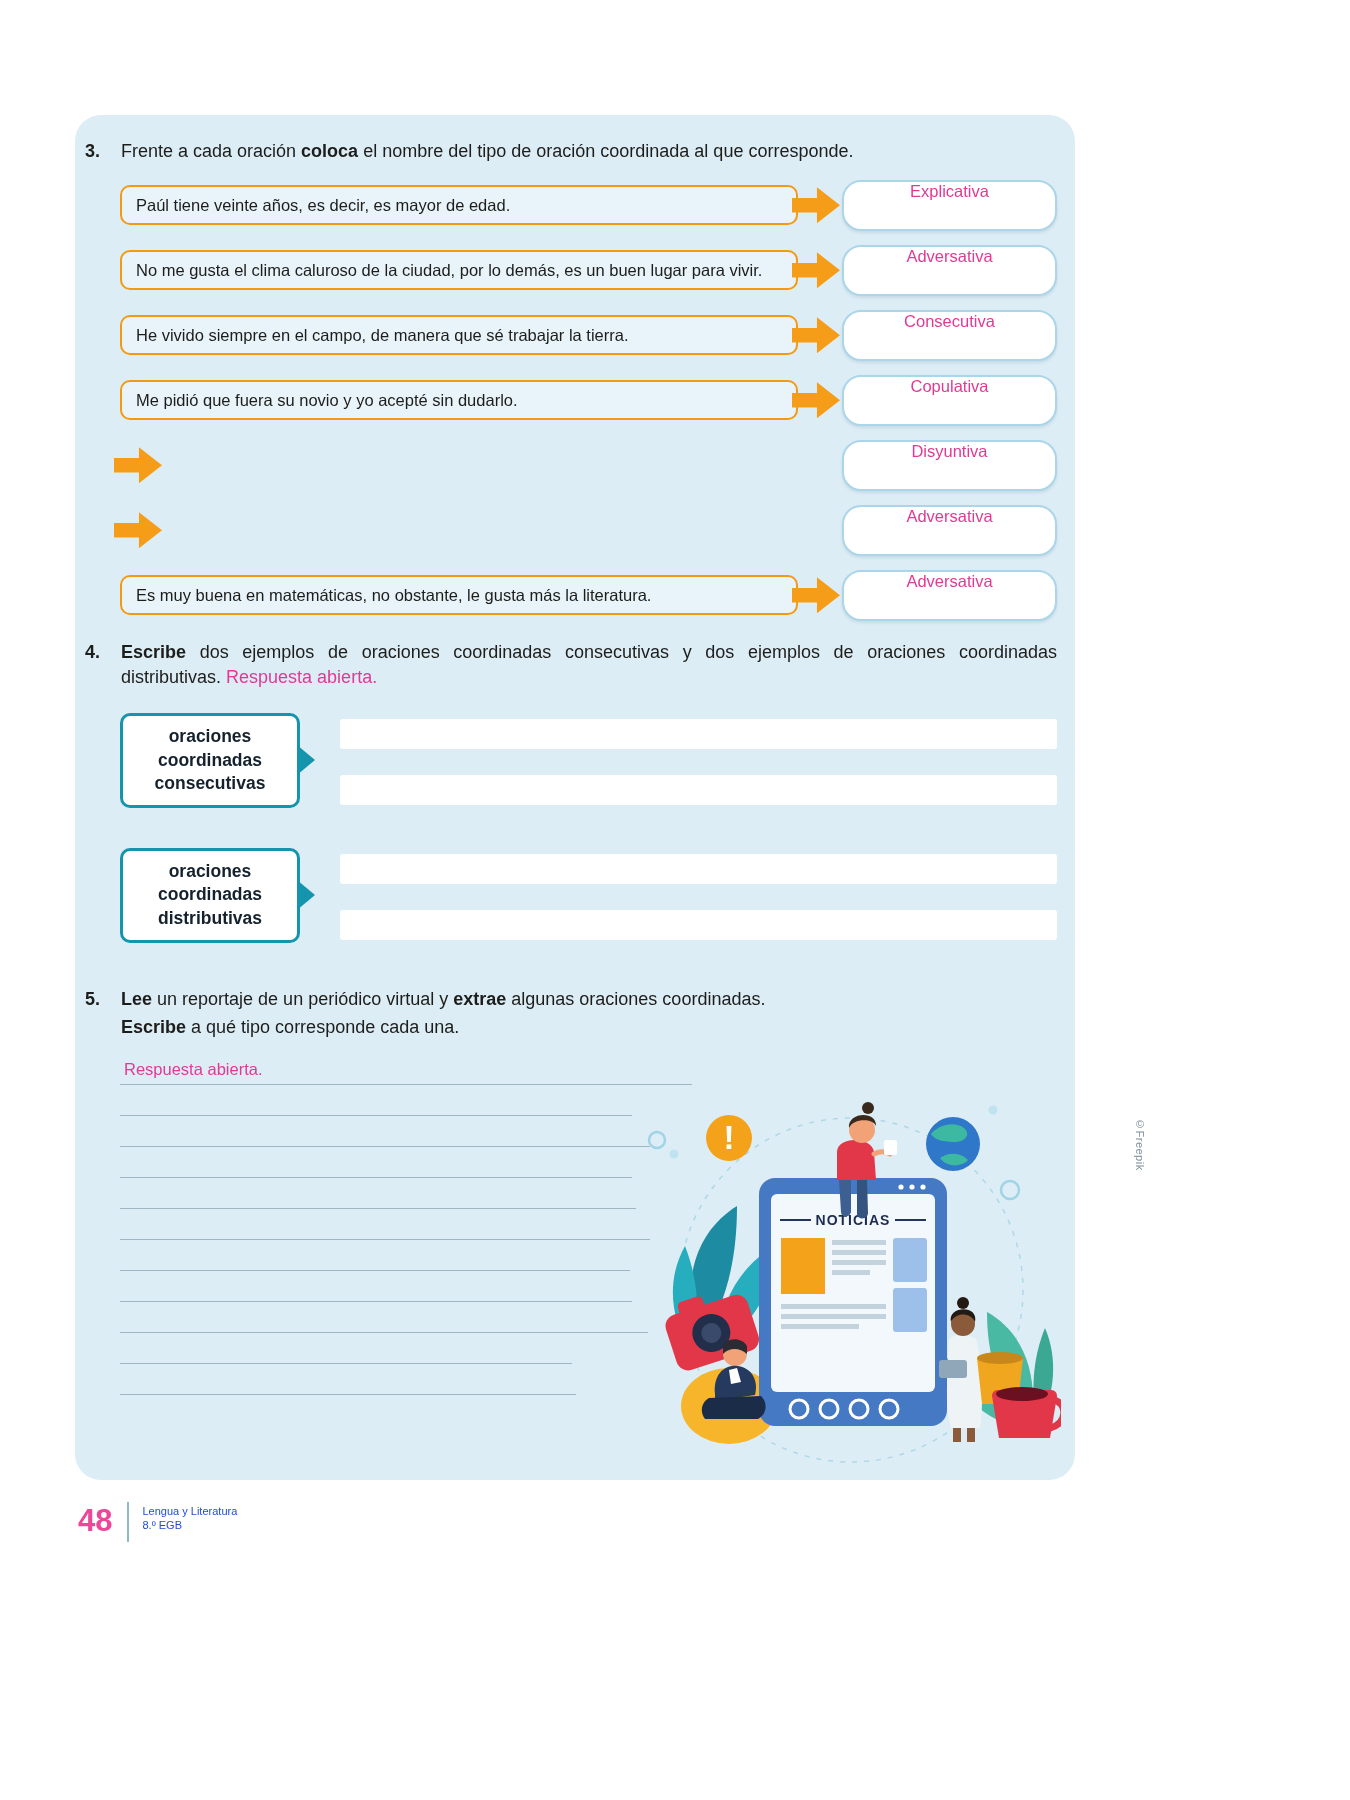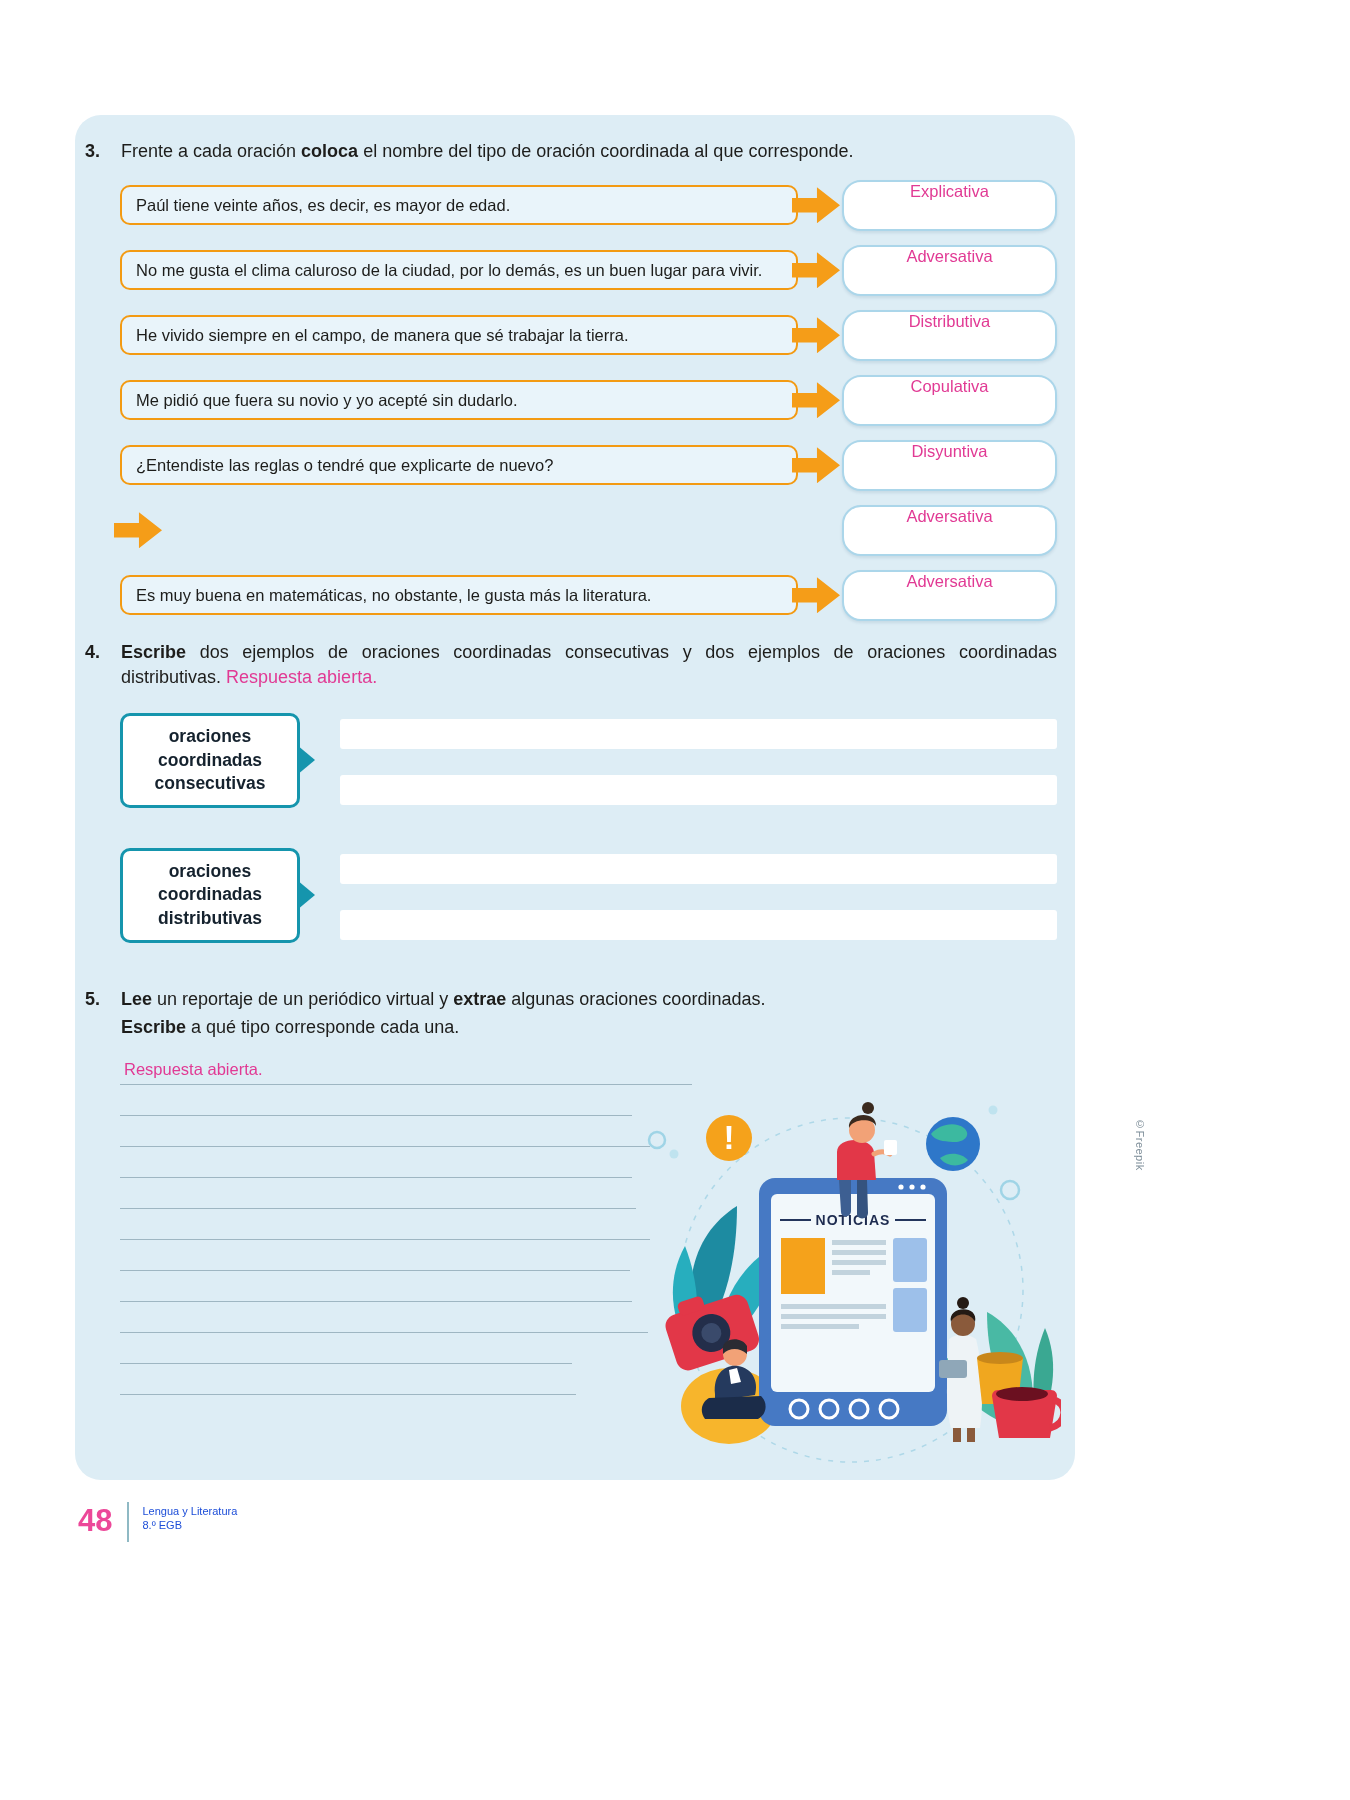--- a/index.html
+++ b/index.html
@@ -110,32 +110,31 @@
           <div class="sentence-box">No me gusta el clima caluroso de la ciudad, por lo demás, es un buen lugar para vivir.</div>
           <div class="arrow"></div>
           <div class="answer-box">
               <span>Adversativa</span>
             </div>
         </div>
         <div class="match-row">
           <div class="sentence-box">He vivido siempre en el campo, de manera que sé trabajar la tierra.</div>
           <div class="arrow"></div>
           <div class="answer-box">
-              <span>Distributiva</span>
+              <span>Consecutiva</span>
             </div>
         </div>
         <div class="match-row">
           <div class="sentence-box">Me pidió que fuera su novio y yo acepté sin dudarlo.</div>
           <div class="arrow"></div>
           <div class="answer-box">
               <span>Copulativa</span>
             </div>
         </div>
         <div class="match-row">
-          <div class="sentence-box">¿Entendiste las reglas o tendré que explicarte de nuevo?</div>
           <div class="arrow"></div>
           <div class="answer-box">
               <span>Disyuntiva</span>
             </div>
         </div>
         <div class="match-row">
           <div class="arrow"></div>
           <div class="answer-box">
               <span>Adversativa</span>
             </div>

